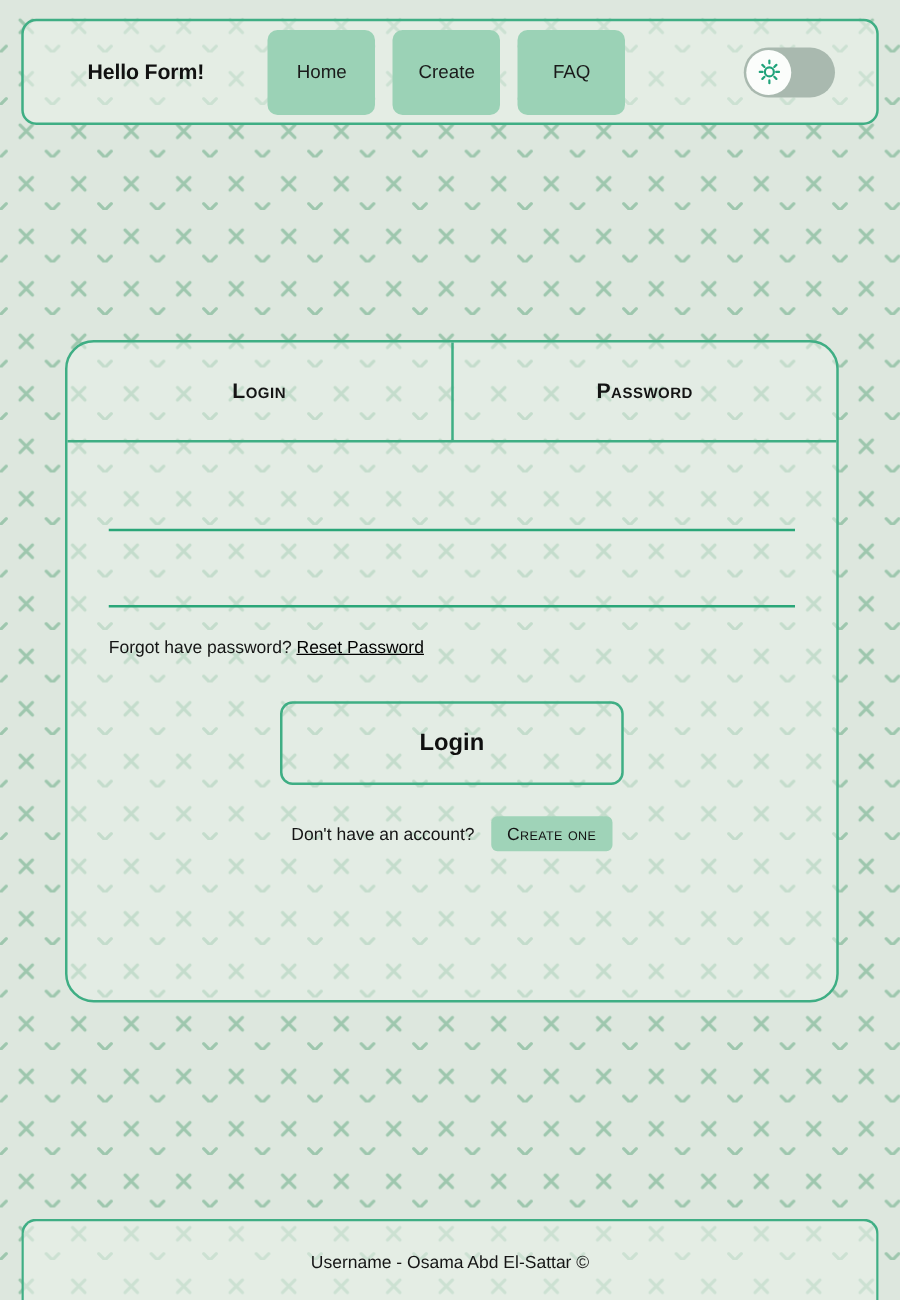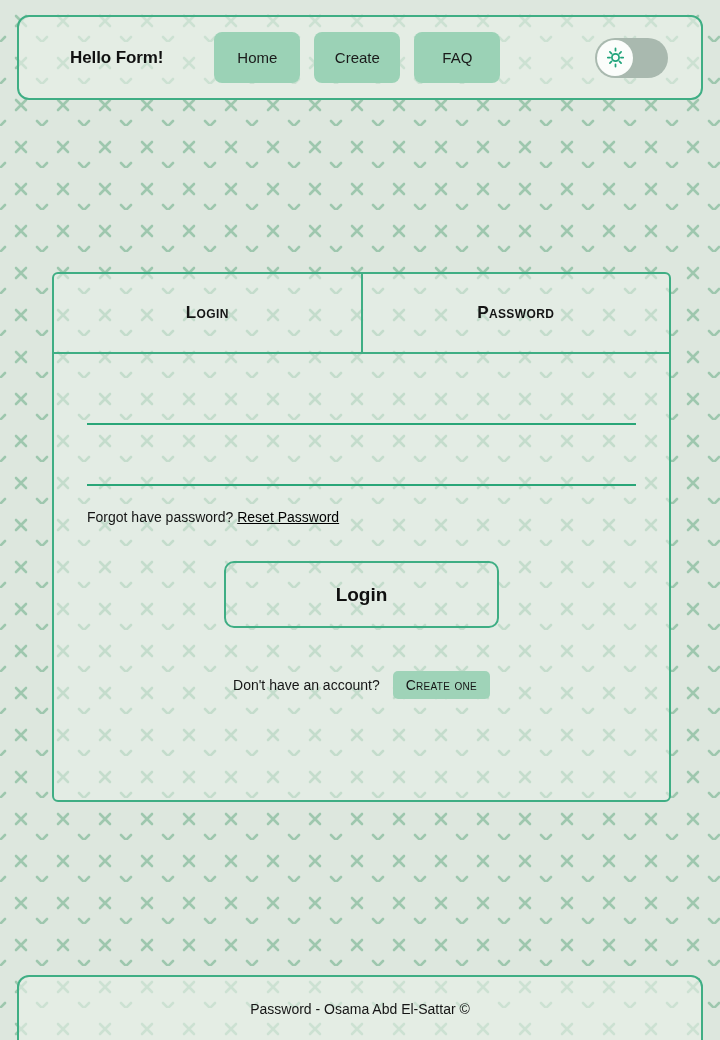--- a/index.html
+++ b/index.html
@@ -54,21 +54,21 @@
     display: flex;
     align-items: center;
     gap: 14px;
     margin-left: 51px;
   }
 
   .nav-btn {
     background-color: #9bd2b6;
     border: none;
     border-radius: 8px;
-    height: 51px;
+    height: 68px;
     min-width: 86px;
     padding: 0 18px;
     font-family: "Liberation Sans", sans-serif;
     font-size: 15px;
     color: #1a1a1a;
     cursor: pointer;
     display: flex;
     align-items: center;
     justify-content: center;
     text-align: right;
@@ -101,21 +101,21 @@
   }
 
   
   #form-card {
     position: absolute;
     left: 52px;
     top: 272px;
     width: 619px;
     height: 530px;
     border: 2px solid #3fae84;
-    border-radius: 6px;
+    border-radius: 23px;
     background-color: rgba(233, 241, 233, 0.50);
     z-index: 2;
   }
 
   #tab-row {
     display: flex;
     height: 80px;
     border-bottom: 2px solid #3fae84;
   }
 
@@ -185,21 +185,21 @@
     border-radius: 10px;
     background: transparent;
     font-family: "Liberation Sans", sans-serif;
     font-size: 19px;
     font-weight: bold;
     color: #0f0f0f;
     cursor: pointer;
   }
 
   #signup-row {
-    margin-top: 43px;
+    margin-top: 25px;
     display: flex;
     align-items: center;
     justify-content: center;
     gap: 13px;
   }
 
   #signup-text {
     font-size: 14px;
     color: #151515;
   }
@@ -302,14 +302,14 @@
 
     <div id="signup-row">
       <span id="signup-text">Don't have an account?</span>
       <button id="create-one-btn">Create one</button>
     </div>
 
   </div>
 </div>
 
 <div id="footer">
-  <span id="footer-text">Password - Osama Abd El-Sattar ©</span>
+  <span id="footer-text">Username - Osama Abd El-Sattar ©</span>
 </div>
 
 </body></html>

